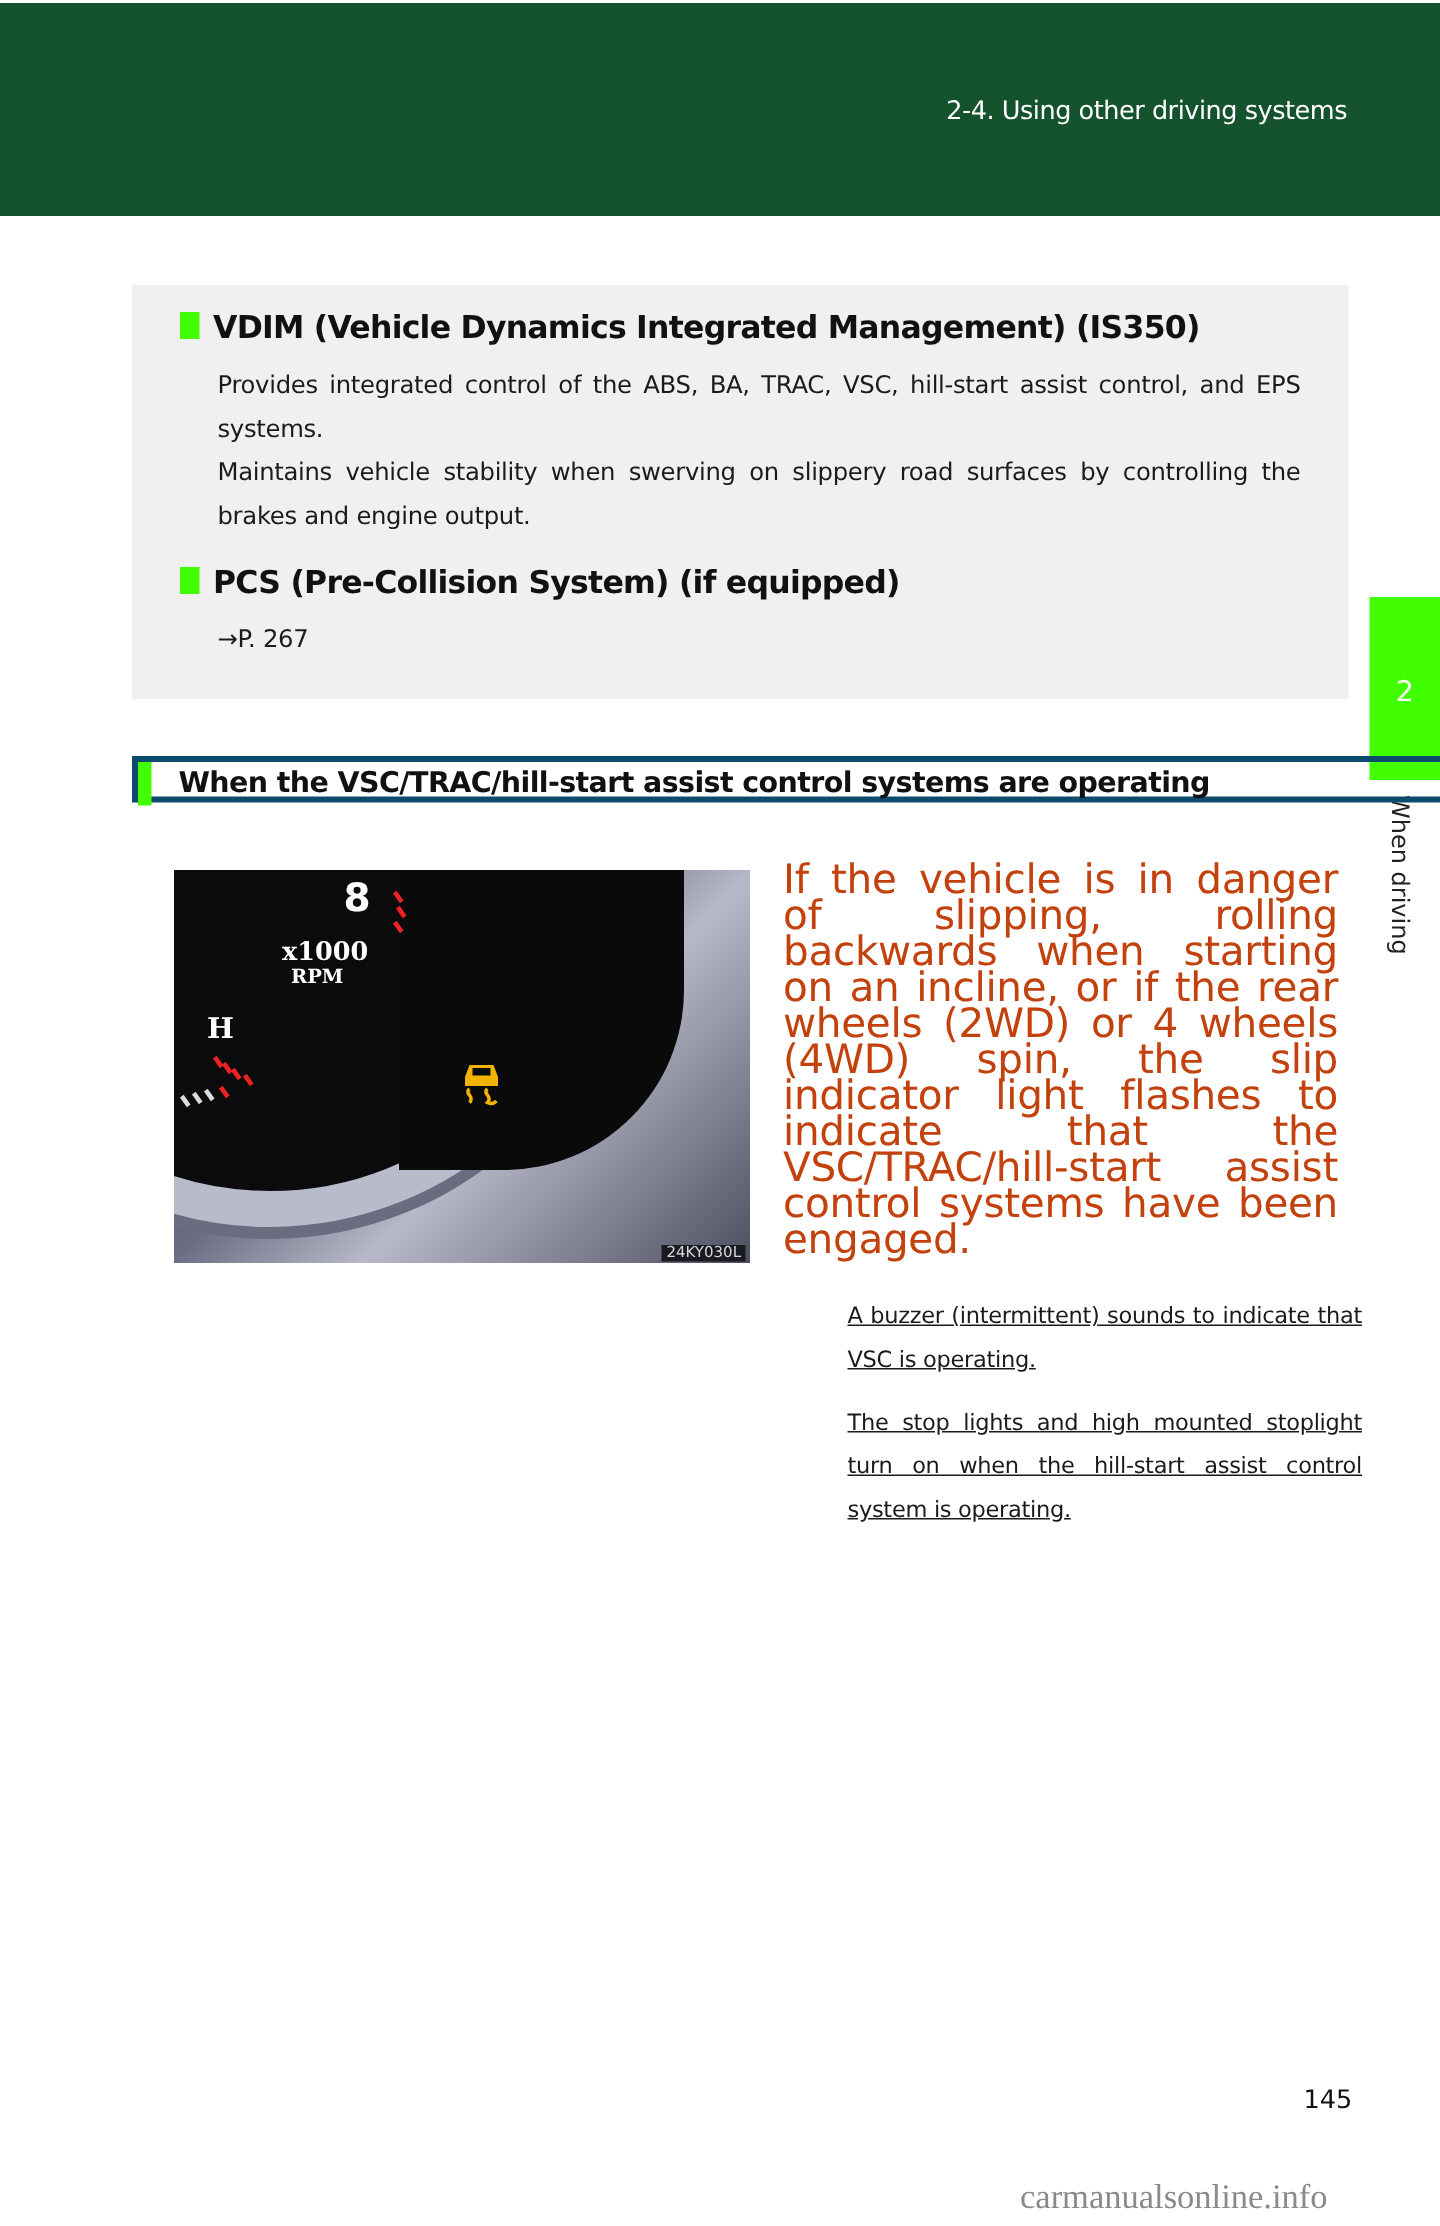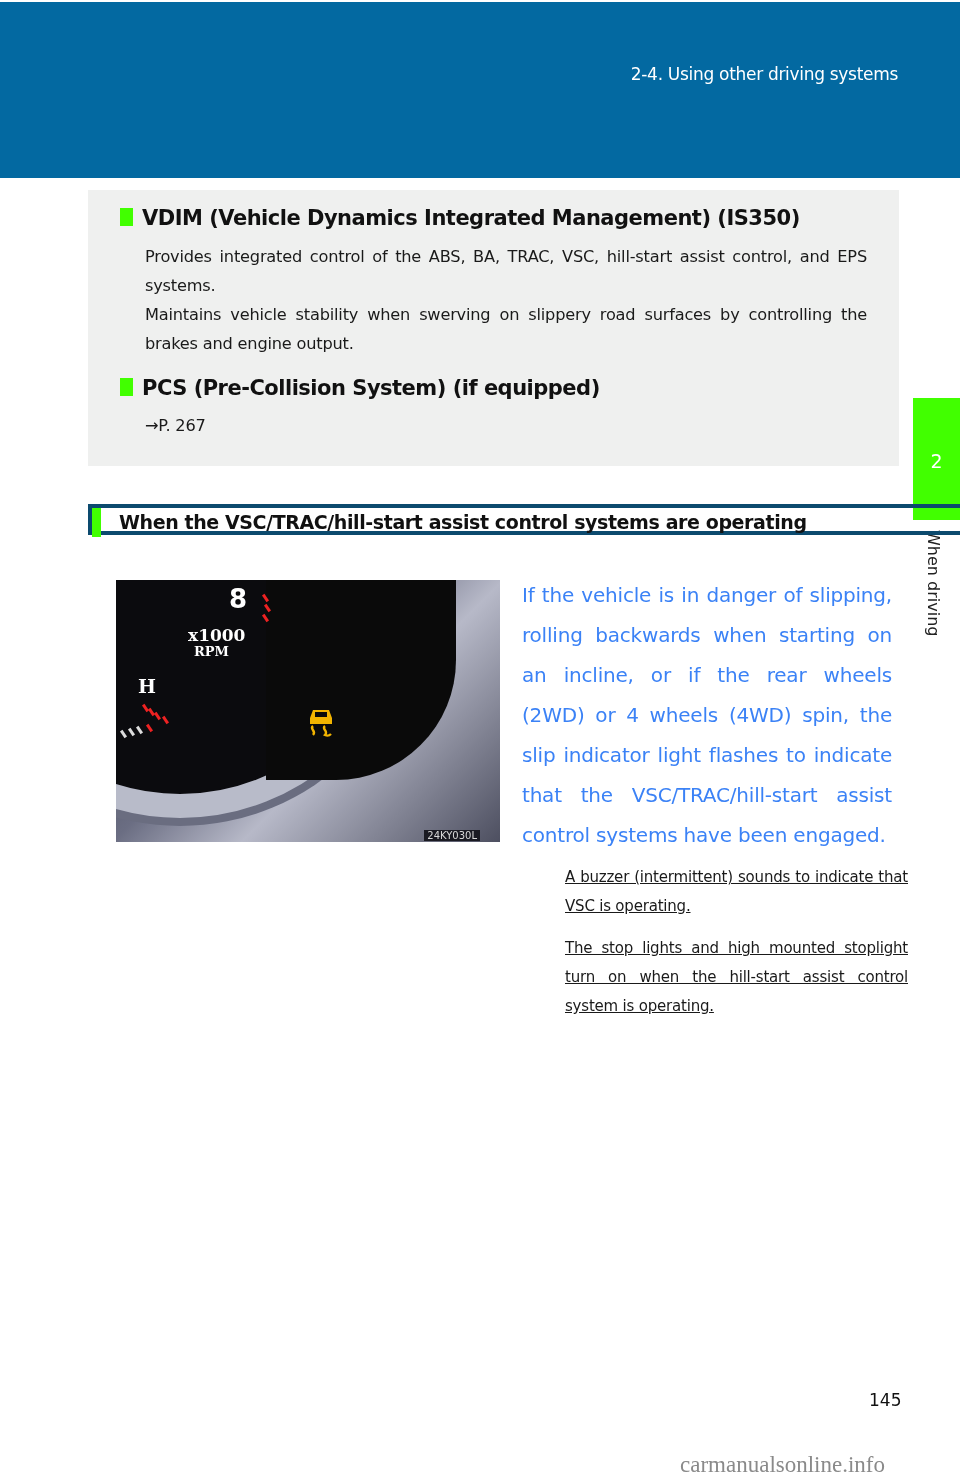--- a/index.html
+++ b/index.html
@@ -1,22 +1,22 @@
 <!DOCTYPE html>
 <html><head>
 <meta charset="utf-8">
 <style>
   html, body { margin: 0; padding: 0; }
   body {
     width: 960px; height: 1484px; position: relative; overflow: hidden;
     background: #ffffff; font-family: "DejaVu Sans", sans-serif; color: #1a1a1a;
   }
   .header-bar {
-    position: absolute; left: 0; top: 2px; width: 960px; height: 176px;
-    background: #0369a1;
+    position: absolute; left: 0; top: 2px; width: 960px; height: 142px;
+    background: #14532d;
   }
   .header-title {
     position: absolute; right: 62px; top: 62px;
     color: #ffffff; font-size: 17px; letter-spacing: -0.3px;
     font-family: "DejaVu Sans", sans-serif;
   }
   .side-tab {
     position: absolute; left: 913px; top: 398px; width: 47px; height: 122px;
     background: #41ff00;
   }
@@ -74,26 +74,26 @@
   }
   .fig-text { position: absolute; color: #ffffff; font-family: "DejaVu Serif", serif; font-weight: bold; }
   .fig-8 { left: 113px; top: 4px; font-size: 26px; font-family: "DejaVu Sans", sans-serif; }
   .fig-x1000 { left: 72px; top: 45px; font-size: 17px; }
   .fig-rpm { left: 78px; top: 64px; font-size: 13px; }
   .fig-h { left: 22px; top: 95px; font-size: 19px; }
   .tick { position: absolute; width: 3px; height: 8px; background: #e22; transform: rotate(-35deg); }
   .tick.w { background: #ddd; }
   .slip-icon { position: absolute; left: 189px; top: 126px; width: 32px; height: 32px; }
   .fig-code {
-    position: absolute; right: 20px; bottom: 1px; background: #1a1a22;
+    position: absolute; right: 3px; bottom: 1px; background: #1a1a22;
     color: #d8d8d8; font-size: 10px; padding: 0 3px; font-family: "DejaVu Sans", sans-serif; text-align: center;
   }
   .main-para {
     position: absolute; left: 522px; top: 575px; width: 370px;
-    font-size: 20px; line-height: 40px; text-align: justify; color: #3b82f6; letter-spacing: -0.2px;
+    font-size: 27px; line-height: 24px; text-align: justify; color: #c2410c; letter-spacing: -0.2px;
   }
   .note {
     position: absolute; left: 565px; width: 343px; font-size: 15px; line-height: 29px;
     text-align: justify; color: #1a1a1a; letter-spacing: -0.2px; text-decoration: underline;
   }
   .page-num {
     position: absolute; left: 869px; top: 1390px; font-size: 17px; color: #111;
   }
   .watermark {
     position: absolute; left: 680px; top: 1452px; font-size: 23px; color: #8a8a8a;

